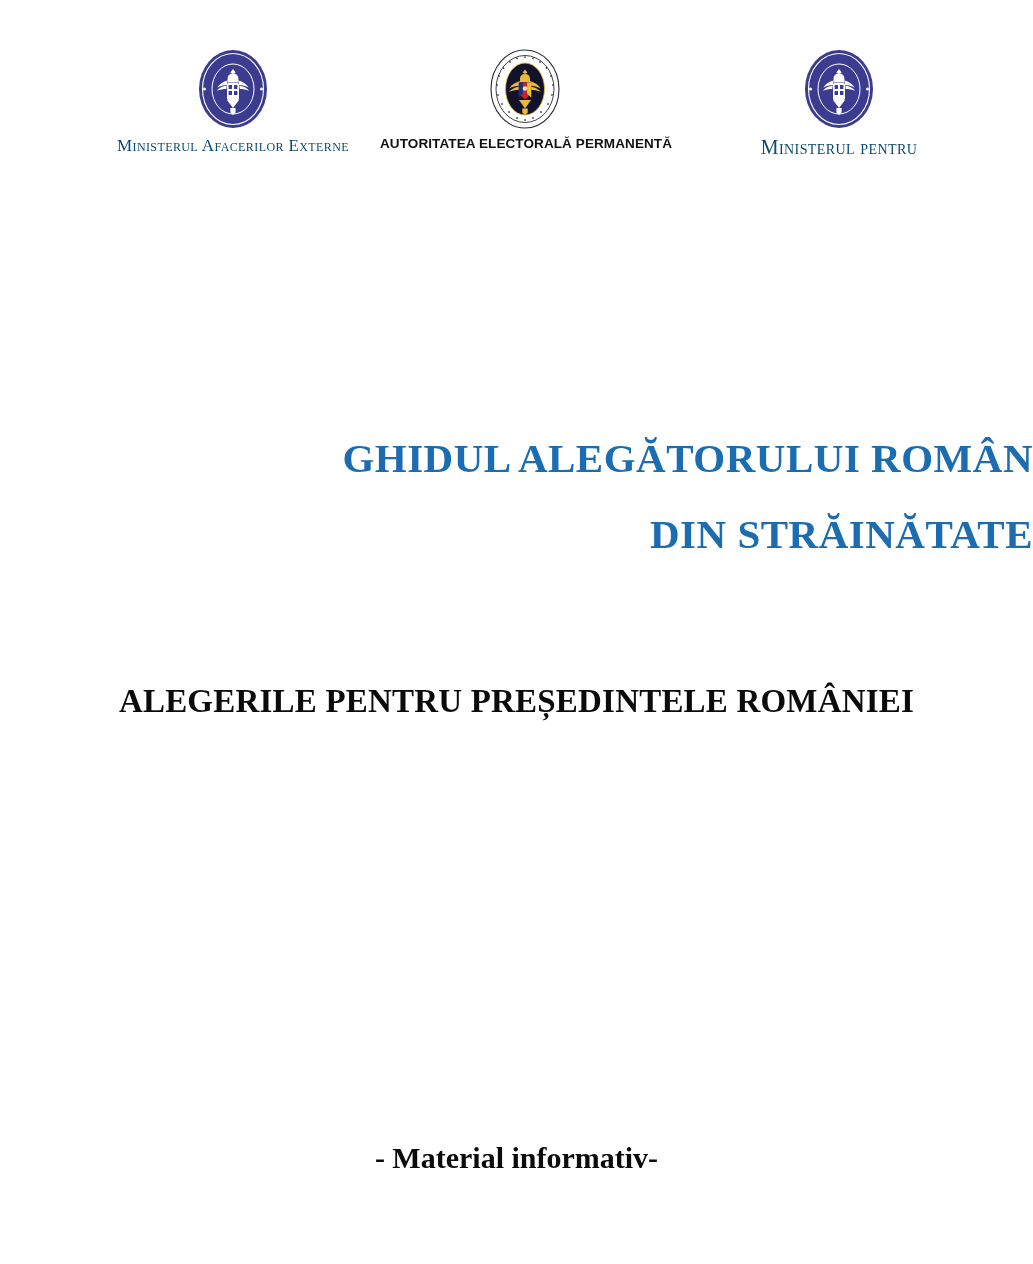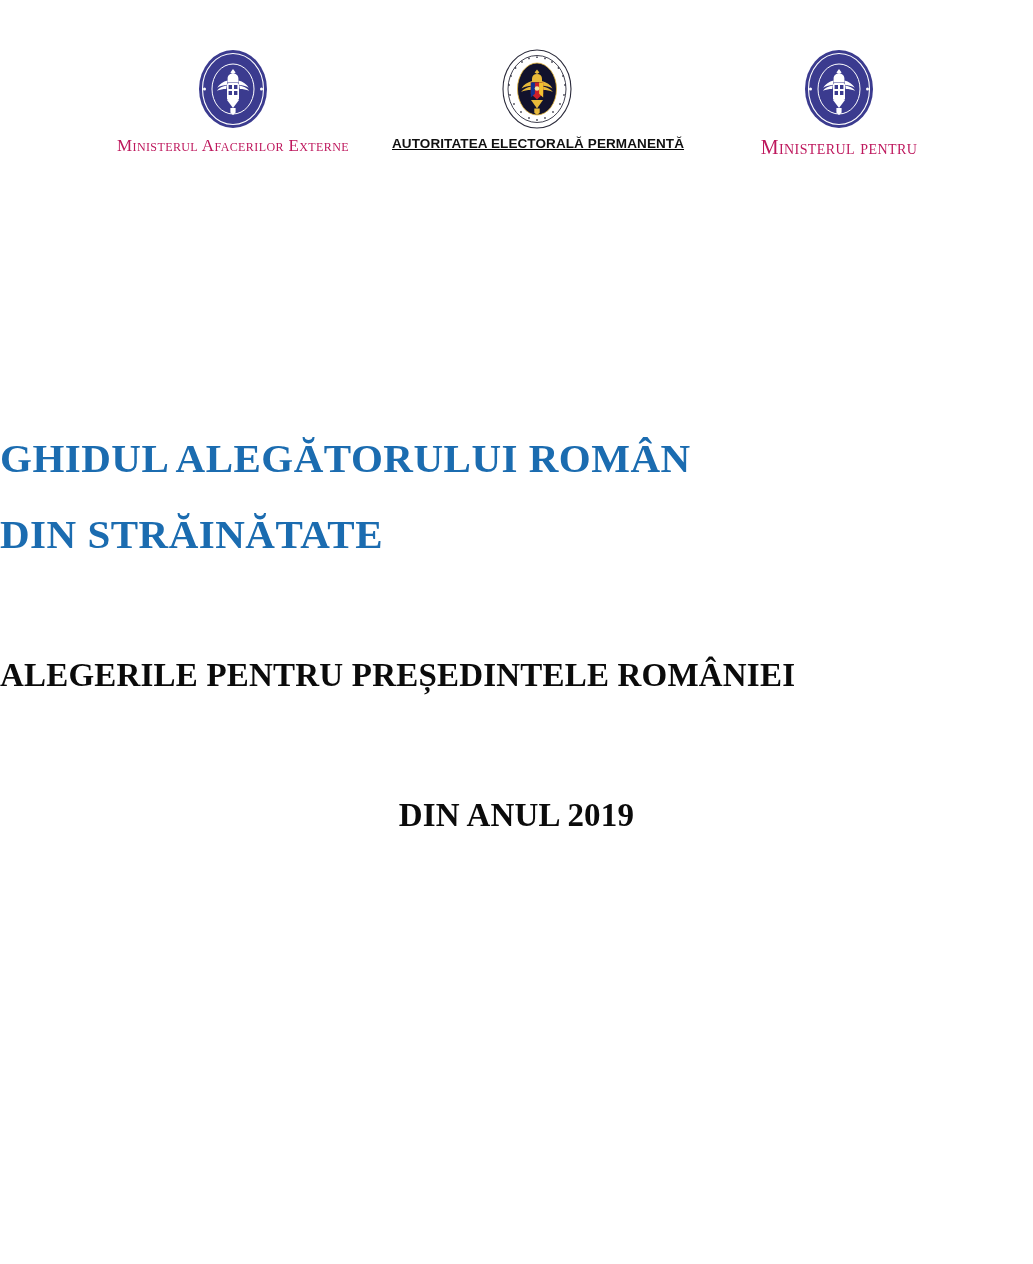--- a/index.html
+++ b/index.html
@@ -31,21 +31,21 @@
     width: 1033px;
     height: 130px;
   }
 
   .logo-block {
     position: absolute;
     text-align: center;
   }
 
   .logo-block.mae   { left: 88px;  top: 0;  width: 290px; }
-  .logo-block.aep   { left: 392px; top: 0;  width: 290px; text-decoration: underline; }
+  .logo-block.aep   { left: 380px; top: 0;  width: 290px; }
   .logo-block.mrp   { left: 694px; top: 0;  width: 290px; }
 
   .seal-wrap {
     height: 82px;
     display: flex;
     align-items: center;
     justify-content: center;
   }
 
   .seal-svg { display: block; }
@@ -55,58 +55,58 @@
     line-height: 1.12;
   }
 
   
   .cap-serif {
     font-family: "Liberation Serif", serif;
     font-variant: small-caps;
     font-weight: 400;
     font-size: 17px;
     letter-spacing: 0.4px;
-    color: #be185d;
+    color: #0c4a6e;
     white-space: nowrap;
   }
   .cap-serif.two-line { font-size: 20px; line-height: 1.18; }
 
   
   .cap-sans {
     font-family: "Liberation Sans", sans-serif;
     font-weight: bold;
     font-size: 13.5px;
     letter-spacing: 0.1px;
     color: #111111;
     white-space: nowrap;
   }
 
   
   .title-main {
     position: absolute;
     left: 0;
     width: 1033px;
-    text-align: left;
+    text-align: right;
     font-family: "Liberation Serif", serif;
     font-weight: bold;
     font-size: 41px;
     letter-spacing: 0.5px;
     color: #1b6cb0;
     white-space: nowrap;
   }
   .title-line-1 { top: 434px; }
   .title-line-2 { top: 510px; }
 
   
   .subtitle-elections {
     position: absolute;
     left: 0;
-    top: 657px;
-    width: 1033px;
-    text-align: left;
+    top: 683px;
+    width: 1033px;
+    text-align: center;
     font-family: "Liberation Serif", serif;
     font-weight: bold;
     font-size: 33px;
     letter-spacing: 0.2px;
     color: #0b0b0b;
     white-space: nowrap;
   }
 
   .subtitle-year {
     position: absolute;
@@ -263,16 +263,16 @@
       </div>
     </div>
 
   </div>
 
   <div class="title-main title-line-1">GHIDUL ALEGĂTORULUI ROMÂN</div>
   <div class="title-main title-line-2">DIN STRĂINĂTATE</div>
 
   <div class="subtitle-elections">ALEGERILE PENTRU PREȘEDINTELE ROMÂNIEI</div>
 
-  <div class="subtitle-year">DIN ANUL 2019</div>
-
+
+  <div class="footer-note">- Material informativ-</div>
 
 </div>
 
 </body></html>

